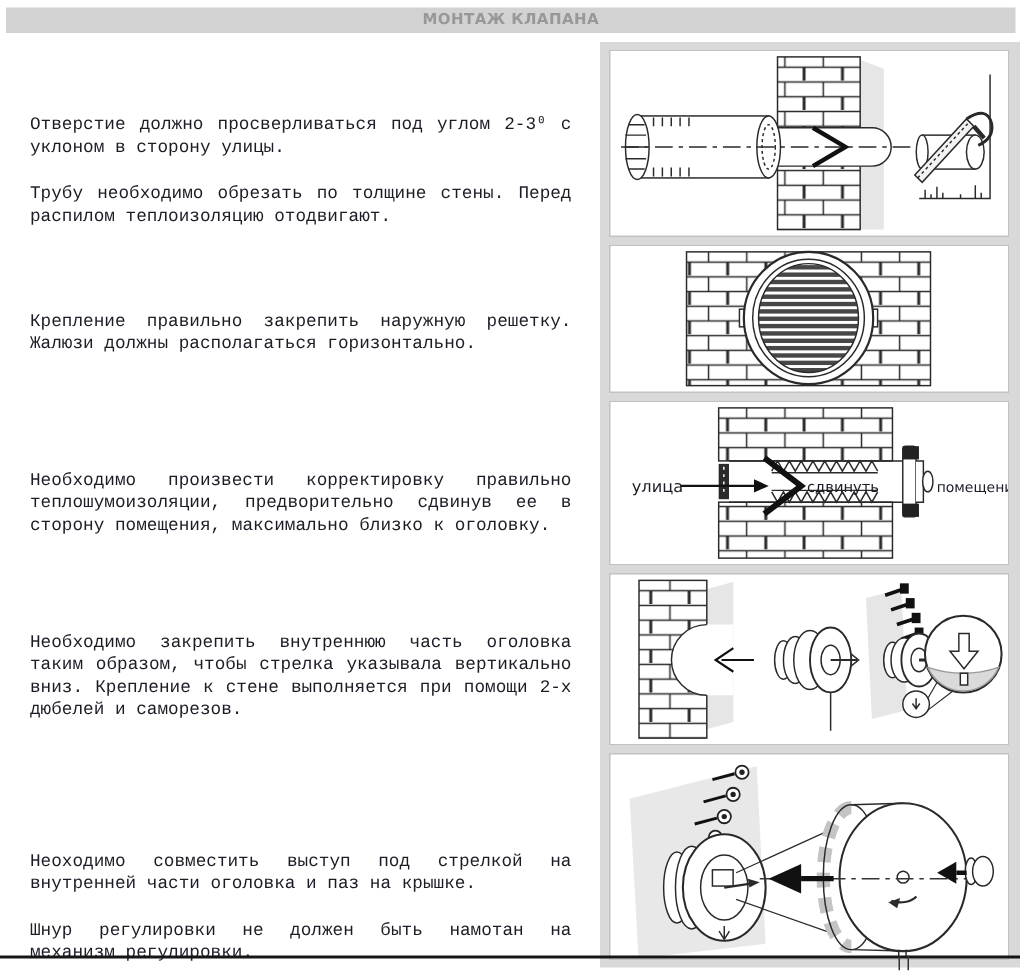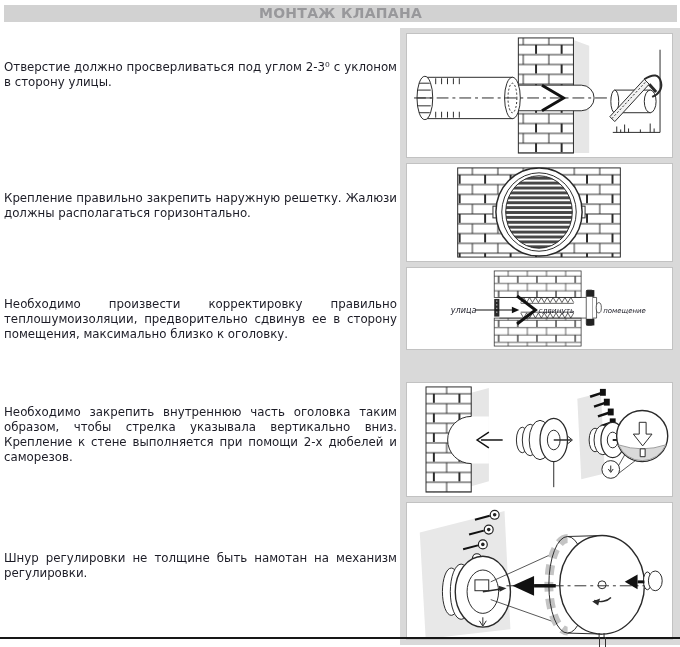--- a/index.html
+++ b/index.html
@@ -3,75 +3,77 @@
 <meta charset="utf-8">
 <style>
   * { margin:0; padding:0; box-sizing:border-box; }
   html,body { width:680px; height:647px; }
   body {
     position:relative; background:#ffffff; overflow:hidden;
     font-family:"DejaVu Sans","Liberation Sans",sans-serif;
   }
   .header-bar {
     position:absolute; left:4px; top:5px; width:673px; height:17px;
-    background:#d2d2d2; color:#98989b; font-weight:bold; font-size:14px;
+    background:#d2d2d2; color:#98989b; font-weight:bold; font-size:10px;
     line-height:17px; text-align:center; letter-spacing:0.3px;
   }
   .text-block {
     position:absolute; left:4px; width:393px;
     font-size:11.8px; line-height:15px; color:#1c1c26; text-align:justify;
   }
-  .text-block p { margin:0; }
+  .text-block p { margin:16px;font-family:Liberation Mono, monospace; }
   #tb1 { top:60px; }
   #tb2 { top:191px; }
   #tb3 { top:297px; }
   #tb4 { top:405px; }
   #tb5 { top:551px; }
   .right-col {
     position:absolute; left:400px; top:28px; width:280px; height:617px;
     background:#d9d9d9;
   }
   .panel {
     position:absolute; left:6px; width:267px; background:#fff;
     border:1px solid #c2c2c2;
   }
   #fig1 { top:5px;   height:125px; }
   #fig2 { top:135px; height:99px;  }
-  #fig3 { top:239px; height:83px;font-style:italic; }
+  #fig3 { top:239px; height:110px; }
   #fig4 { top:354px; height:115px; }
   #fig5 { top:474px; height:138px; }
   .panel svg { display:block; width:100%; height:100%; }
   svg text { font-family:"DejaVu Sans","Liberation Sans",sans-serif; fill:#1c1c26; }
   .bottom-rule {
     position:absolute; left:0; top:637px; width:680px; height:2px; background:#161616;
   }
   .cord-extension {
     position:absolute; left:599px; top:637px; width:7px; height:10px;
     border-left:1px solid #333; border-right:1px solid #333;
   }
 </style>
 </head>
 <body>
 
 <div class="header-bar">МОНТАЖ КЛАПАНА</div>
 
 <div class="text-block" id="tb1">
   <p>Отверстие должно просверливаться под углом 2-3⁰ с уклоном в сторону улицы.</p>
+  <p>Трубу необходимо обрезать по толщине стены. Перед распилом теплоизоляцию отодвигают.</p>
 </div>
 <div class="text-block" id="tb2">
   <p>Крепление правильно закрепить наружную решетку. Жалюзи должны располагаться горизонтально.</p>
 </div>
 <div class="text-block" id="tb3">
   <p>Необходимо произвести корректировку правильно теплошумоизоляции, предворительно сдвинув ее в сторону помещения, максимально близко к оголовку.</p>
 </div>
 <div class="text-block" id="tb4">
   <p>Необходимо закрепить внутреннюю часть оголовка таким образом, чтобы стрелка указывала вертикально вниз. Крепление к стене выполняется при помощи 2-х дюбелей и саморезов.</p>
 </div>
 <div class="text-block" id="tb5">
-  <p>Шнур регулировки не толщине быть намотан на механизм регулировки.</p>
+  <p>Неоходимо совместить выступ под стрелкой на внутренней части оголовка и паз на крышке.</p>
+  <p>Шнур регулировки не должен быть намотан на механизм регулировки.</p>
 </div>
 
 <div class="right-col">
 
   <div class="panel" id="fig1">
     <svg viewBox="0 0 267 125">
       <defs>
         <pattern id="brA" width="26" height="20" patternUnits="userSpaceOnUse">
           <rect width="26" height="20" fill="#fff"></rect>
           <path d="M0 1 H26 M0 11 H26 M13 1 V11 M0.5 11 V20 M25.5 11 V20" stroke="#2a2a2a" stroke-width="1" fill="none"></path>

